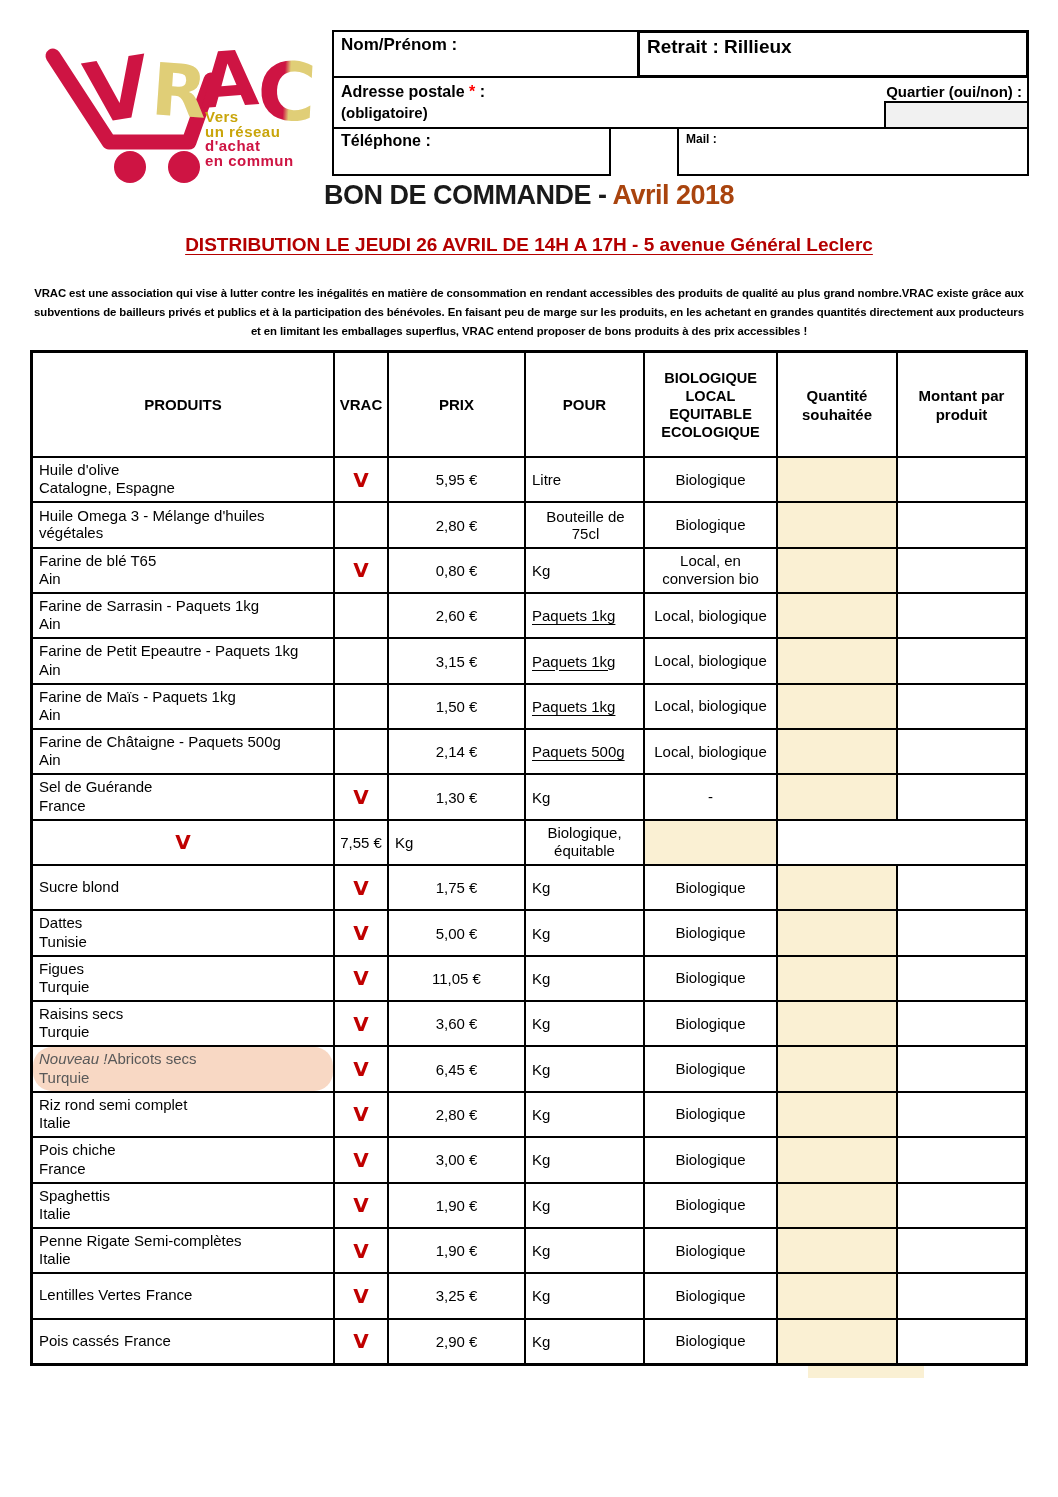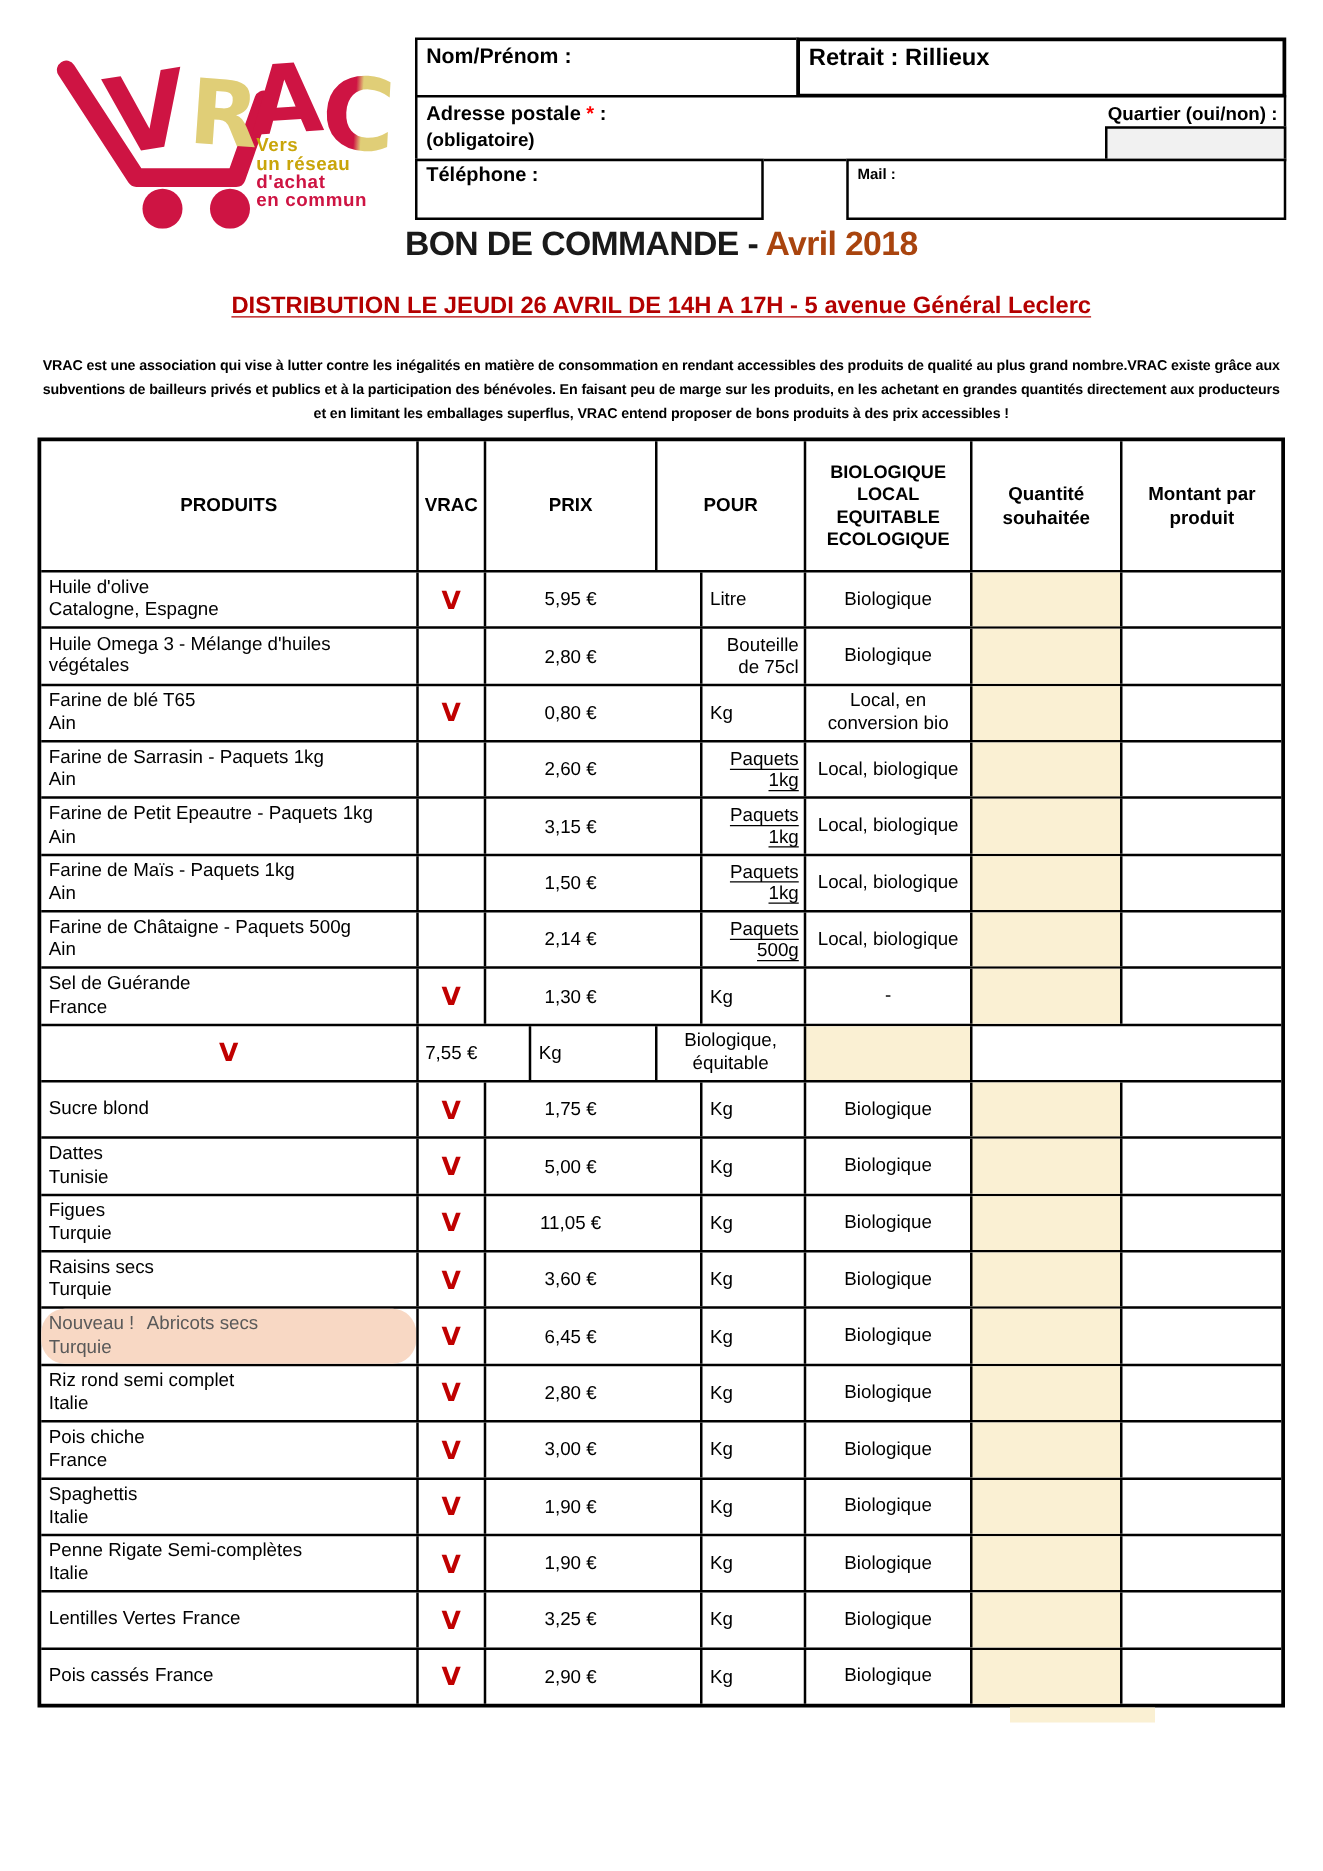--- a/index.html
+++ b/index.html
@@ -49,25 +49,25 @@
           overflow:hidden; font-size:15px; }
   .grid7 .cell + .cell { border-left:2px solid #000; }
   .thead .cell { font-weight:bold; white-space:pre-line; line-height:19px; }
   .thead .cell.bio-h { font-size:14.5px; line-height:18px; }
 
   .cell.product { flex-direction:column; align-items:flex-start; justify-content:space-between;
                   text-align:left; padding:3px 6px 5px 6px; line-height:17px;border-radius:19px; }
   .cell.product.single { justify-content:center; }
   .porigin, .porigin-inline { }
   .porigin-inline { margin-left:5px; }
-  .pprefix { margin-right:10px; }
+  .pprefix { font-style:italic; }
   .trow.hl .cell.product { background:#F8D8C4; color:#595959; }
 
   .cell.vrac { color:#C00000; font-weight:800; font-size:20px; font-family:"DejaVu Sans", sans-serif; }
-  .cell.pour { justify-content:flex-start; text-align:right; padding:0 4px 0 6px; line-height:17px;margin-left:36px; }
+  .cell.pour { justify-content:flex-start; text-align:center; padding:0 4px 0 6px; line-height:17px; }
   .cell.pour.u { text-decoration:underline; text-underline-offset:3px; }
   .cell.bio  { padding:0 6px; line-height:18px; }
   .cell.qty  { background:#FAF0D3; }
   .qty-overflow { position:absolute; left:808px; top:1366px; width:116px; height:12px; background:#FAF0D3; }
 </style>
 </head>
 <body>
 
 <div class="page">
 

